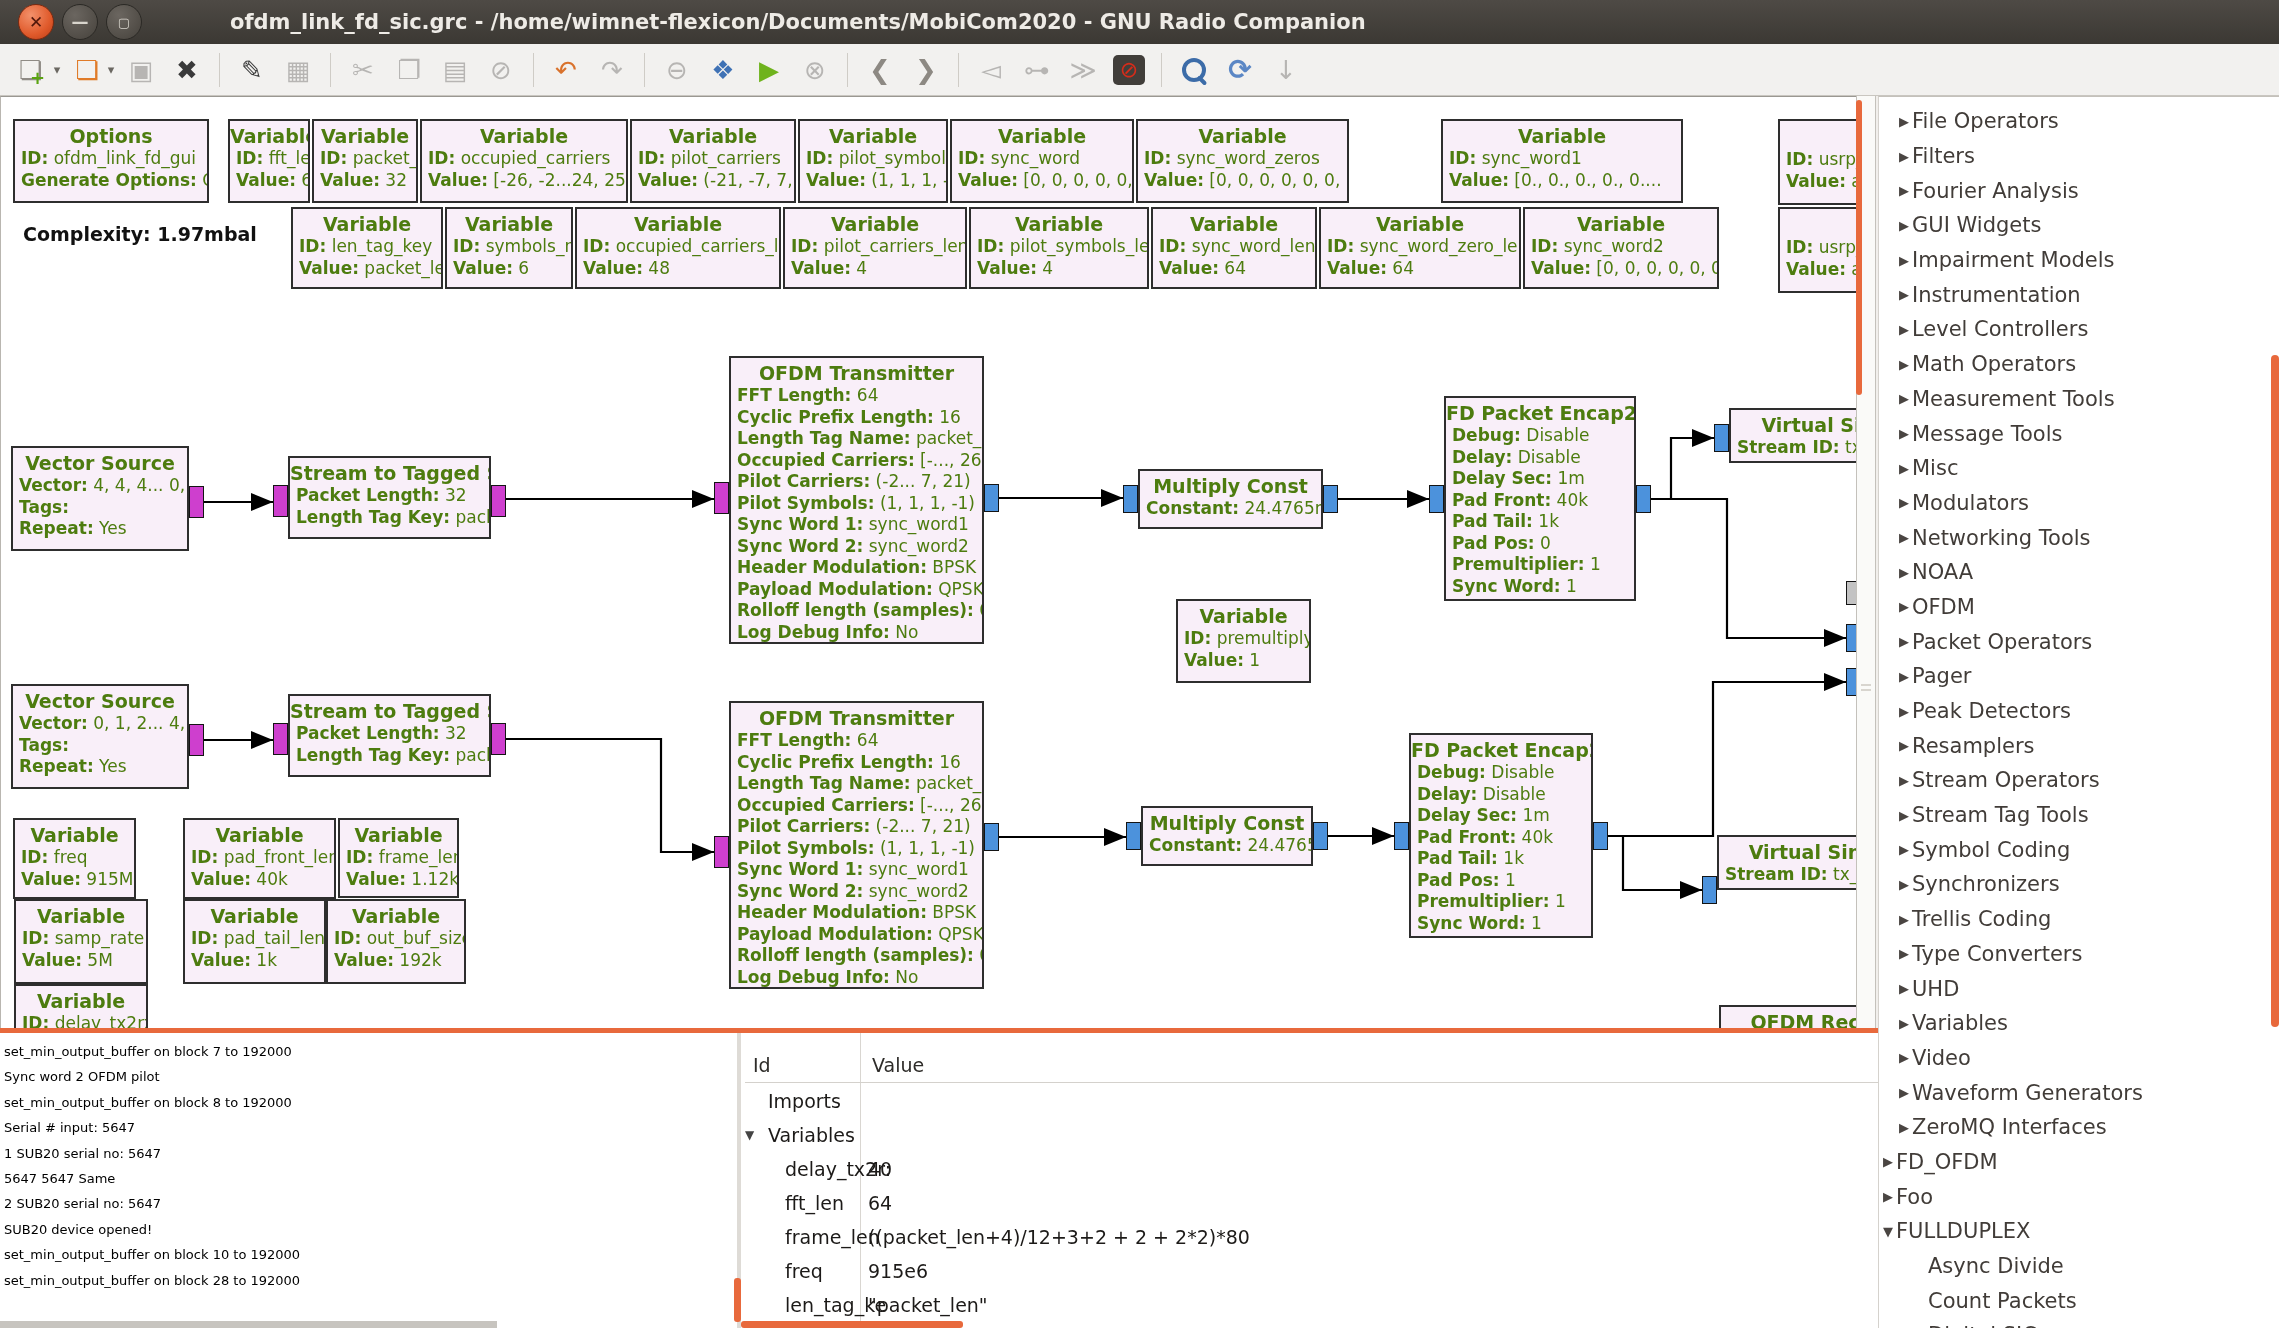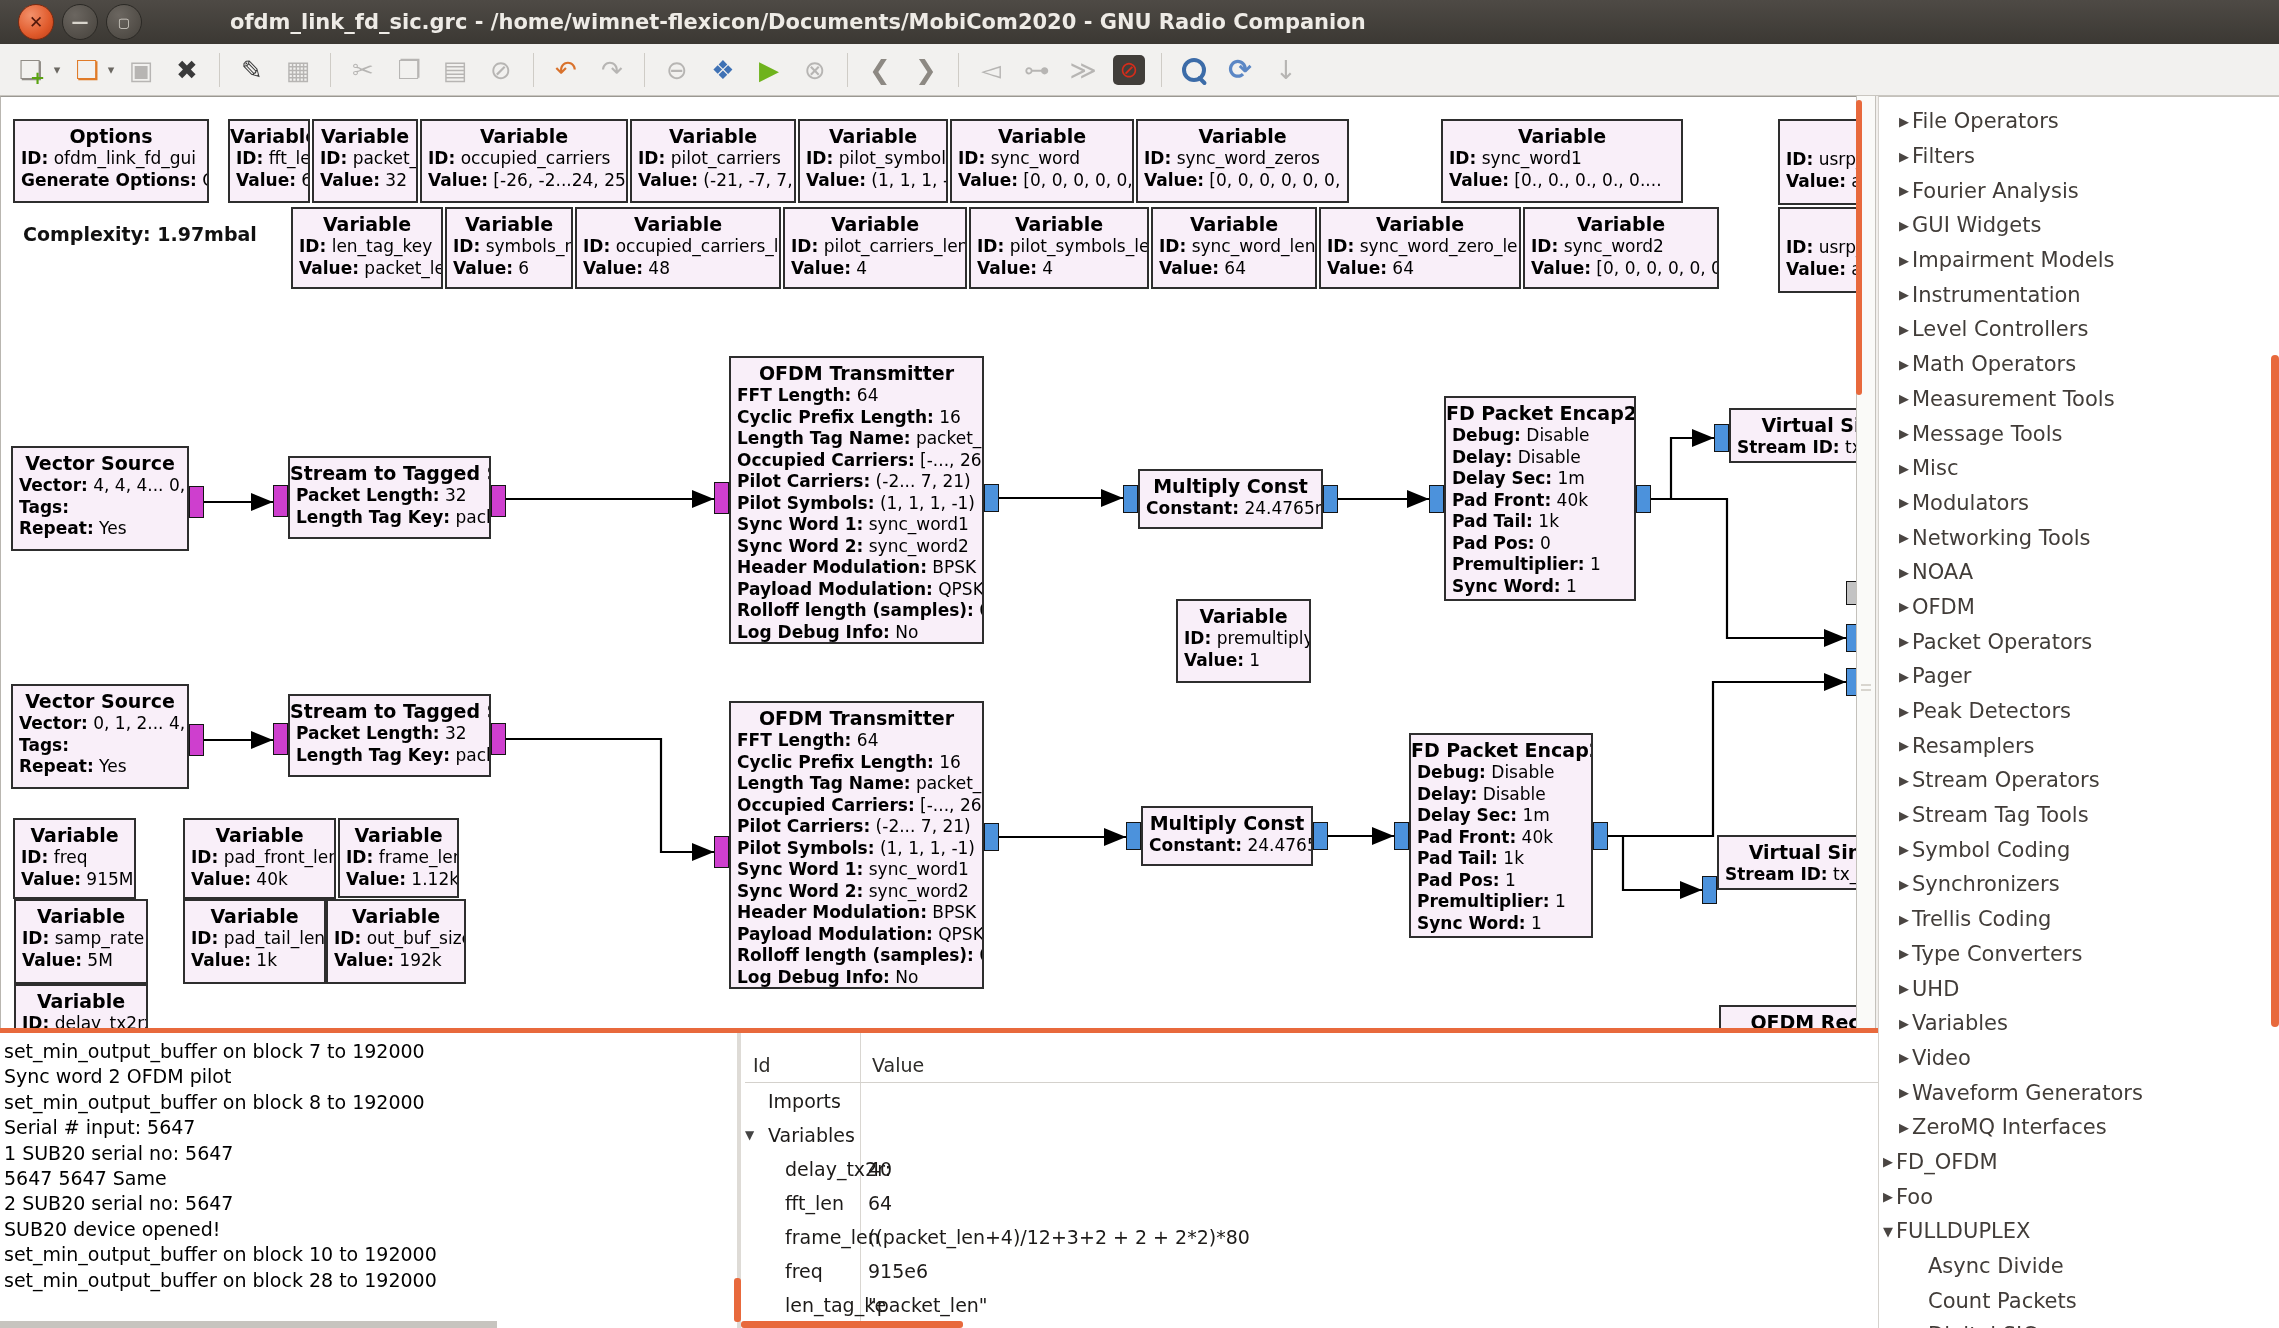--- a/index.html
+++ b/index.html
@@ -32,37 +32,37 @@
     justify-content:center;font-size:22px;color:#d62c1a;}
   .mag{position:relative;width:16px;height:16px;border:4px solid #3c6ca8;border-radius:50%;}
   .mag::after{content:"";position:absolute;width:4px;height:11px;background:#3c6ca8;
     left:14px;top:13px;transform:rotate(-45deg);border-radius:2px;}
   
   #canvas{position:absolute;left:0;top:96px;width:1856px;height:932px;background:#ffffff;
     border-top:1px solid #9a9892;border-left:1px solid #b9b6b0;box-sizing:border-box;overflow:hidden;}
   #wires{position:absolute;left:0;top:0;width:1856px;height:932px;}
   #complexity{position:absolute;left:22px;top:126px;font-weight:bold;font-size:19px;color:#111;}
   .blk{position:absolute;background:#f9eff9;border:2px solid #2e2e2e;box-sizing:border-box;
-    overflow:hidden;color:#000000;}
+    overflow:hidden;color:#4d7c0f;}
   .blk .bt{font-weight:bold;font-size:19px;text-align:center;line-height:24px;margin-top:3px;white-space:nowrap;}
   .blk .ln{font-size:17px;line-height:21.5px;padding:0 6px;white-space:nowrap;}
   .blk .ln b{font-weight:bold;}
   .blk.padtop{padding-top:28px;}
   .port{position:absolute;box-sizing:border-box;border:1px solid #141414;}
   
   #vstrip{position:absolute;left:1856px;top:96px;width:20px;height:932px;background:#fafaf8;
     border-left:1px solid #c4c1bb;border-right:1px solid #c4c1bb;box-sizing:border-box;}
   #vstrip .grip{position:absolute;left:4px;top:588px;width:10px;height:3px;
     border-top:2px solid #d8d5cf;border-bottom:2px solid #d8d5cf;}
   #vthumb{position:absolute;left:1856px;top:100px;width:6px;height:295px;background:#e8693c;border-radius:3px;}
   
   #hdivider{position:absolute;left:0;top:1028px;width:1878px;height:5px;background:#e8693c;}
   #console{position:absolute;left:0;top:1033px;width:737px;height:295px;background:#fff;
     overflow:hidden;padding:6px 0 0 4px;box-sizing:border-box;}
-  #console .cl{font-size:19px;line-height:25.4px;color:#000;white-space:nowrap;}
+  #console .cl{font-size:13px;line-height:25.4px;color:#000;white-space:nowrap;}
   #console-split{position:absolute;left:737px;top:1033px;width:4px;height:295px;background:#dedbd6;}
   #console-thumb{position:absolute;left:734px;top:1278px;width:7px;height:44px;background:#e8693c;border-radius:3px;}
   #blbar{position:absolute;left:0;top:1321px;width:497px;height:7px;background:#c7c4bf;}
   #inspector{position:absolute;left:741px;top:1033px;width:1137px;height:295px;background:#fff;overflow:hidden;}
   #inspector .ihead{position:absolute;top:0;left:4px;width:100%;height:49px;border-bottom:1px solid #d4d1cc;}
   #inspector .ihead span{position:absolute;bottom:6px;font-size:19px;color:#2e2c29;}
   #ih-id{left:8px;} #ih-val{left:127px;}
   #coldiv{position:absolute;left:119px;top:0;width:1px;height:295px;background:#d9d6d1;}
   .irow{position:absolute;left:0;width:100%;height:34px;font-size:19px;color:#1c1a18;}
   .irow .rid{position:absolute;top:5px;white-space:nowrap;}

